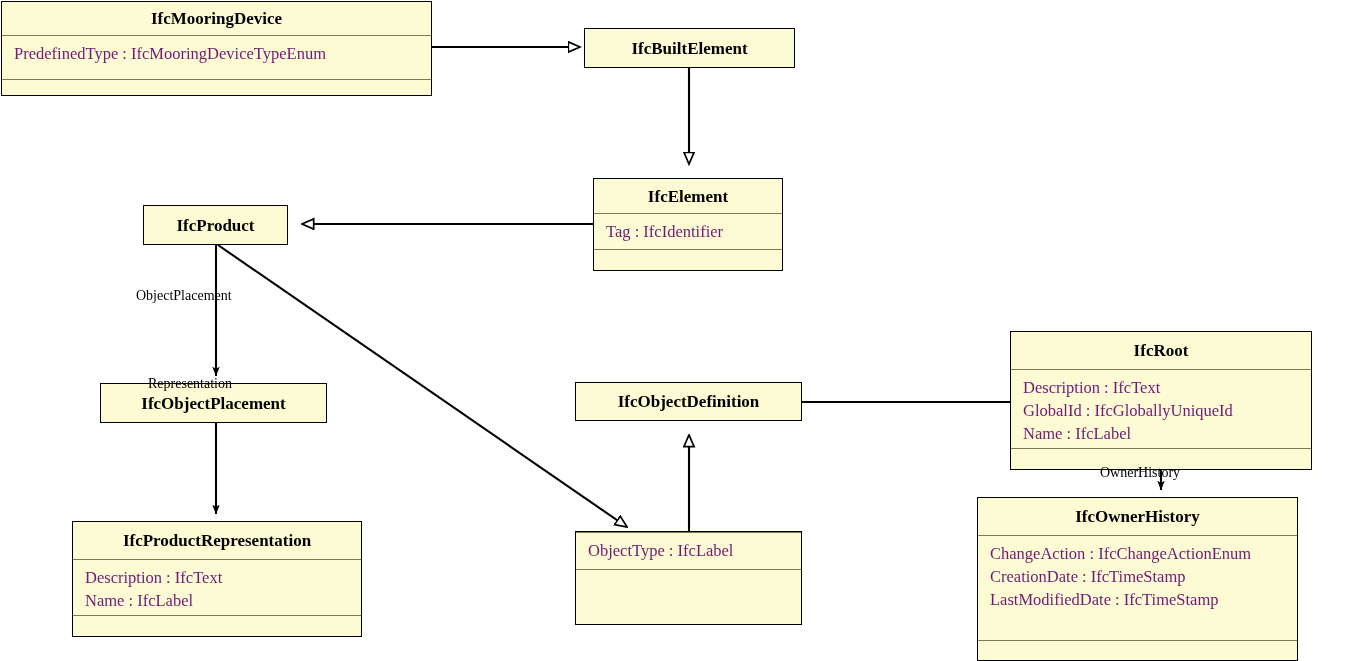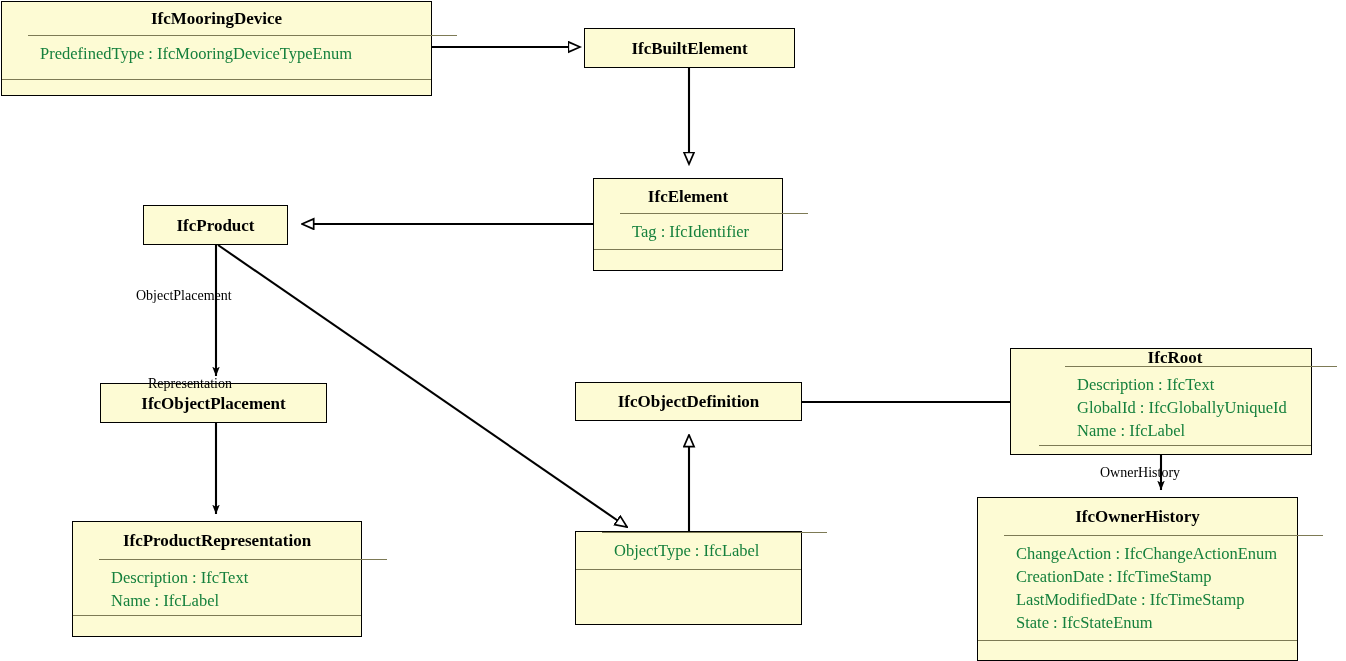--- a/index.html
+++ b/index.html
@@ -46,23 +46,22 @@
     justify-content: center;
     box-sizing: border-box;
     width: 100%;
   }
   .cls-attrs {
     border-top: 1.6px solid #7d7a55;
     box-sizing: border-box;
     padding: 6px 0 5px 12px;
     font-size: 16.5px;
     line-height: 23px;
-    color: #15803d;
+    color: #701a75;
     width: 100%;
-    margin-left: 26px;
   }
   .cls-empty {
     border-top: 1.6px solid #7d7a55;
     box-sizing: border-box;
     flex: 1 1 auto;
     min-height: 16px;
     width: 100%;
   }
   .attr-line { white-space: nowrap; }
   .edge-label {
@@ -160,36 +159,35 @@
       </div>
       <div class="uml-class" style="left: 575px; top: 382px; width: 227px; height: 39px;">
         <div class="cls-title" style="height: 39px;">IfcObjectDefinition</div>
       </div>
       <div class="uml-class" style="left: 575px; top: 531px; width: 227px; height: 94px;">
         <div class="cls-attrs" style="height: 37px;">
           <div class="attr-line">ObjectType : IfcLabel</div>
         </div>
         <div class="cls-empty"></div>
       </div>
-      <div class="uml-class" style="left: 1010px; top: 348px; width: 302px; height: 107px; padding-left: 28px;">
+      <div class="uml-class" style="left: 1010px; top: 331px; width: 302px; height: 139px;">
         <div class="cls-title" style="height: 37px;">IfcRoot</div>
         <div class="cls-attrs" style="height: 79px;">
           <div class="attr-line">Description : IfcText</div>
           <div class="attr-line">GlobalId : IfcGloballyUniqueId</div>
           <div class="attr-line">Name : IfcLabel</div>
         </div>
         <div class="cls-empty"></div>
       </div>
       <div class="uml-class" style="left: 977px; top: 497px; width: 321px; height: 164px;">
         <div class="cls-title" style="height: 37px;">IfcOwnerHistory</div>
         <div class="cls-attrs" style="height: 105px;">
           <div class="attr-line">ChangeAction : IfcChangeActionEnum</div>
           <div class="attr-line">CreationDate : IfcTimeStamp</div>
           <div class="attr-line">LastModifiedDate : IfcTimeStamp</div>
-          <div class="attr-line">State : IfcStateEnum</div>
         </div>
         <div class="cls-empty"></div>
       </div>
     </div>
 
   <div id="labels-layer">
       <div class="edge-label" style="left: 136px; top: 287px;">ObjectPlacement</div>
       <div class="edge-label" style="left: 148px; top: 375px;">Representation</div>
       <div class="edge-label" style="left: 1100px; top: 464px;">OwnerHistory</div>
     </div>

